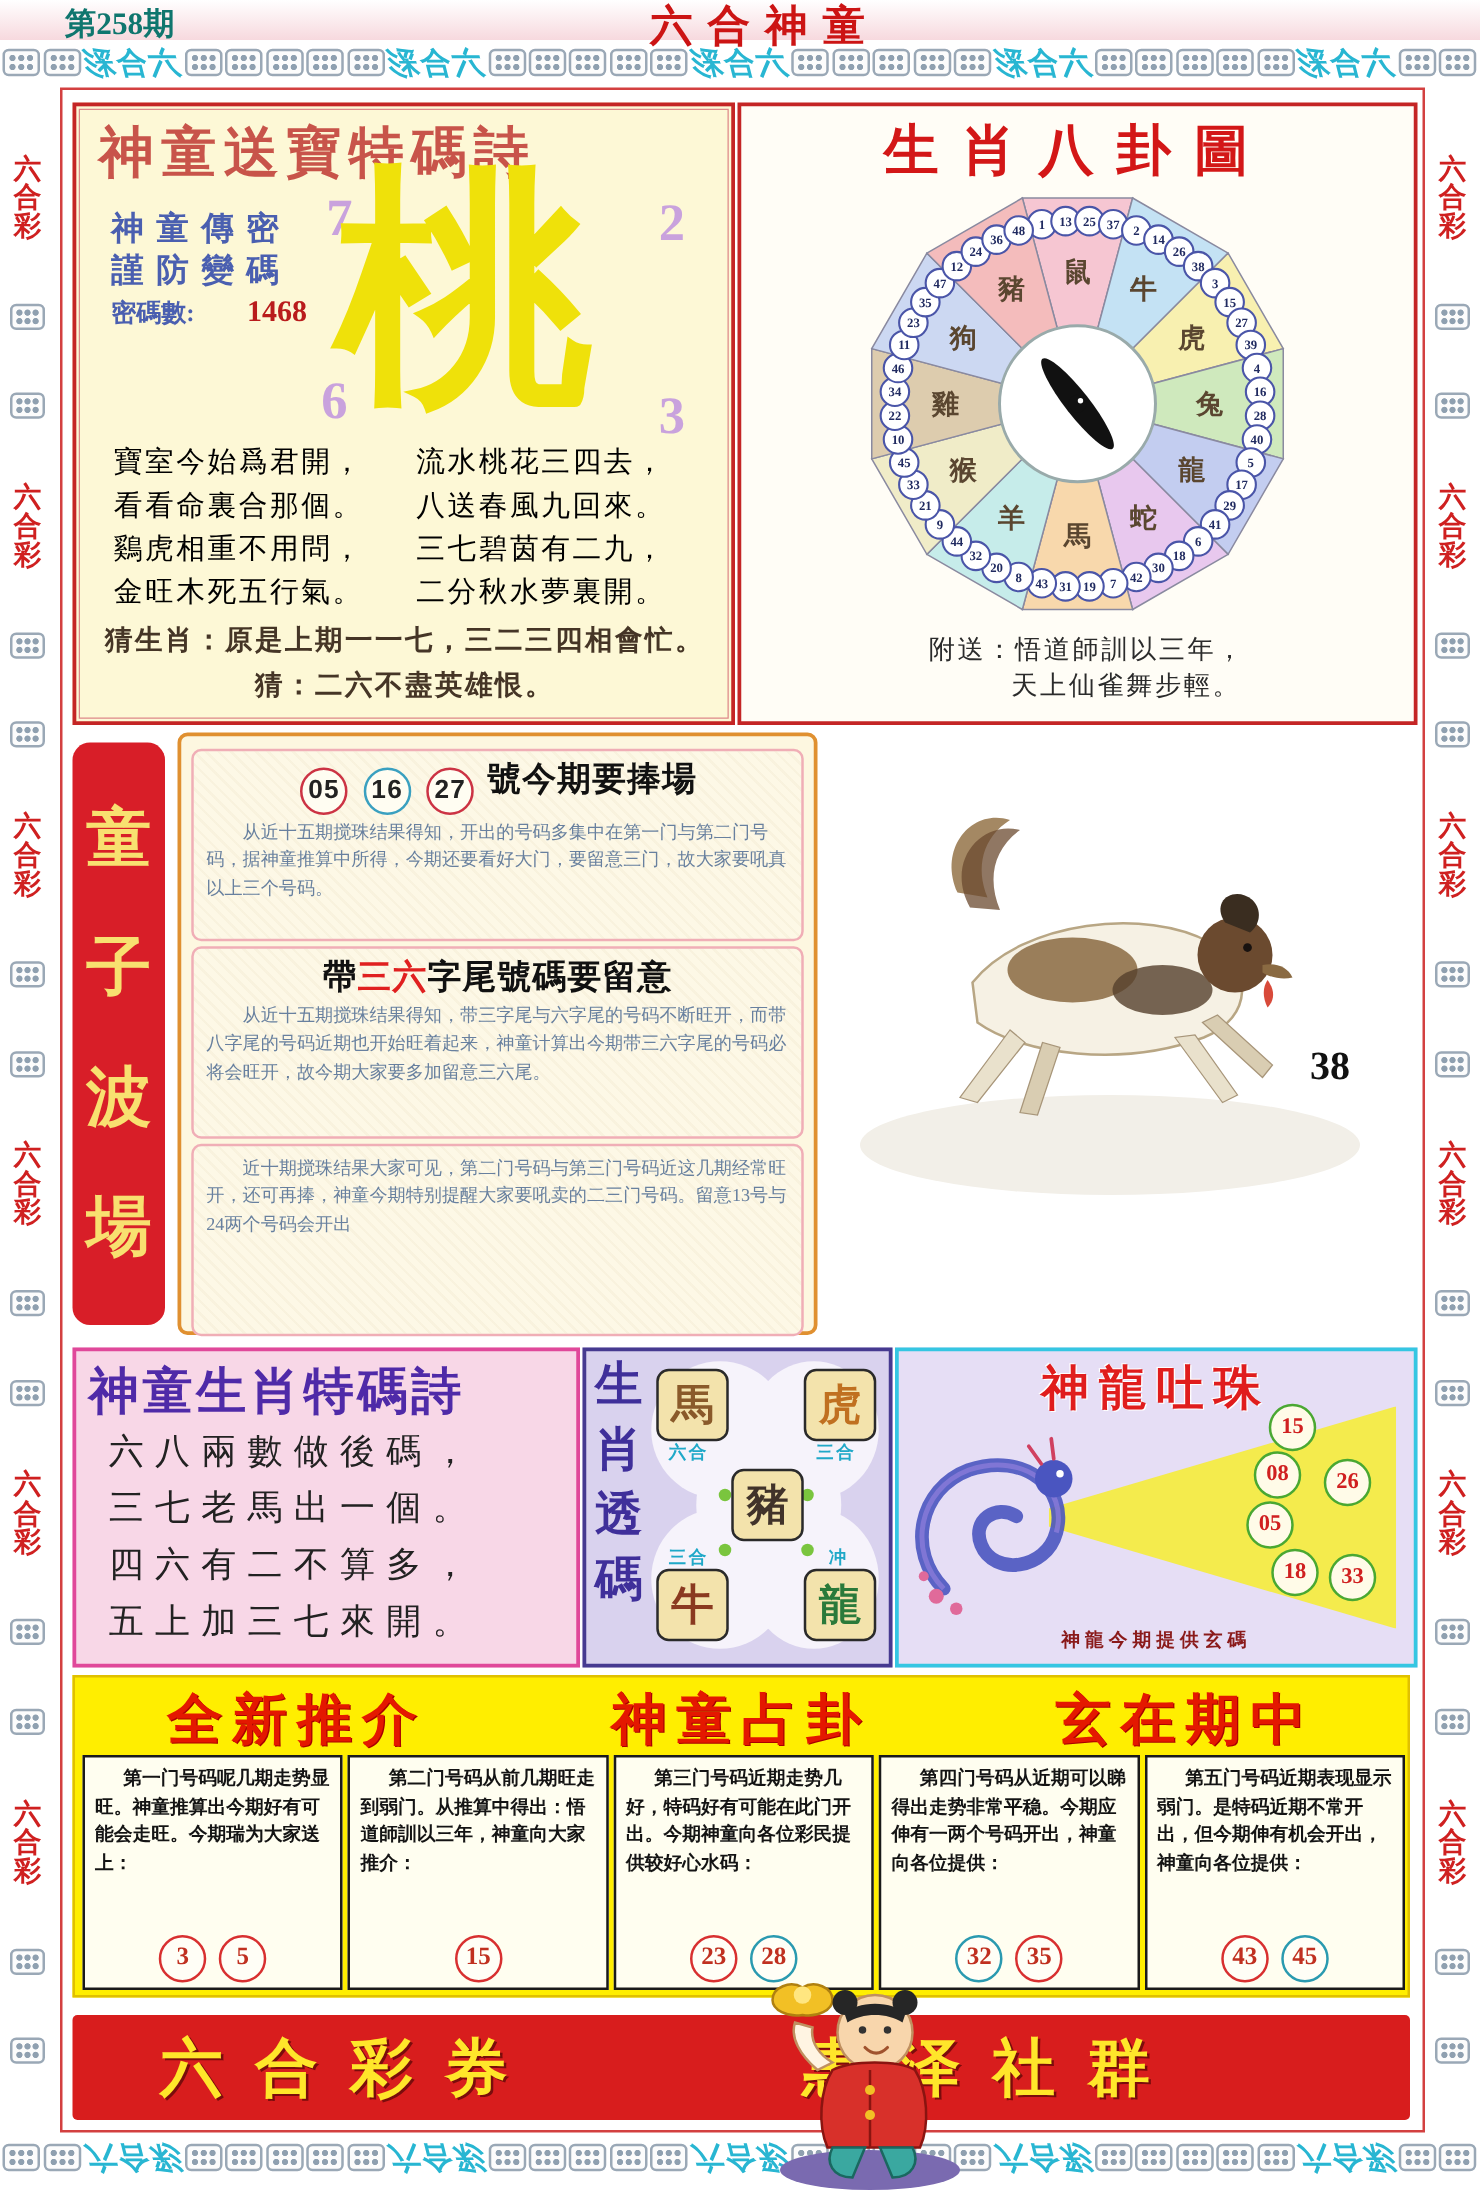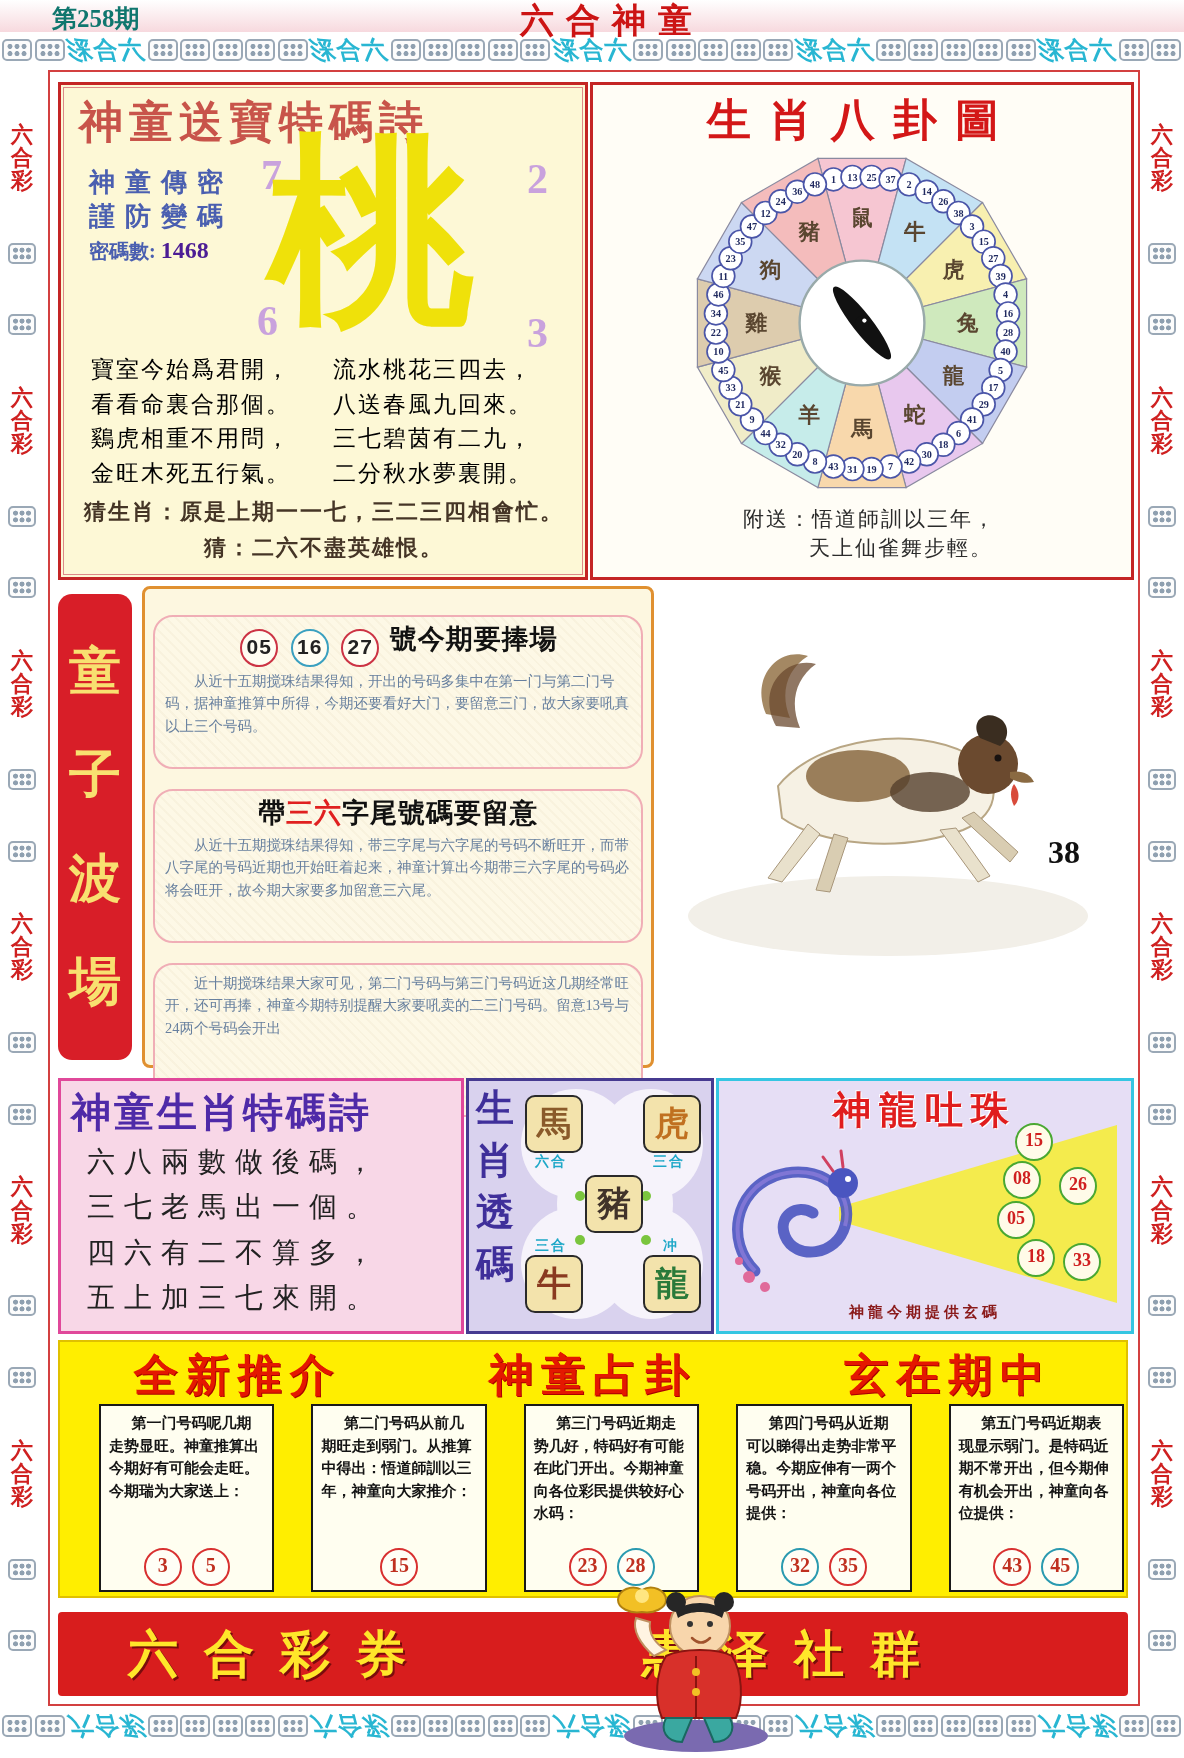--- a/index.html
+++ b/index.html
@@ -36,42 +36,42 @@
 
   
   #frame{left:48px;top:70px;width:1088px;height:1632px;border:2px solid #d34040;background:#ffffff;}
 
   
   #boxA{left:8px;top:10px;width:524px;height:492px;background:#fdf8d6;border:3px solid #c42525;box-shadow:inset 0 0 0 2px #fdf8d6, inset 0 0 0 3px #d88;}
   #boxA-title{left:18px;top:8px;width:490px;font-size:44px;color:#c8544a;font-weight:bold;letter-spacing:6px;white-space:nowrap;}
   .blue-sub{left:28px;font-size:26px;color:#4a5fb0;font-weight:bold;letter-spacing:10px;}
   #code-line{left:28px;top:152px;font-size:20px;}
   #code-line .lbl{color:#4a5fb0;font-weight:bold;}
-  #code-line .val{color:#4c1d95;font-weight:bold;font-size:24px;}
+  #code-line .val{color:#b91c1c;font-weight:bold;font-size:24px;margin-left:37px;}
   #big-char{left:190px;top:40px;width:240px;height:220px;font-size:205px;line-height:215px;color:#efe10a;font-weight:bold;text-align:center;}
   .corner-num{font-size:42px;color:#c9a2dd;font-weight:bold;}
   .poem-col{top:268px;width:236px;font-size:23px;color:#000000;line-height:1.5;white-space:nowrap;letter-spacing:2px;}
   #poem-left{left:30px;}
   #poem-right{left:272px;}
   .guess{left:20px;width:486px;text-align:center;font-size:22px;color:#453526;font-weight:bold;letter-spacing:2px;}
 
   
   #boxB{left:540px;top:10px;width:538px;height:492px;background:#fffdf6;border:3px solid #c42525;}
   #boxB-title{left:0;top:6px;width:100%;text-align:center;font-size:44px;color:#d31717;font-weight:bold;letter-spacing:18px;}
   #wheel-wrap{left:70px;top:58px;width:398px;height:360px;}
   #bagua-footer{left:150px;top:420px;font-size:21px;color:#2b2b2b;line-height:1.4;letter-spacing:2px;}
   #bagua-footer div:last-child{padding-left:66px;}
 
   
   #middle{left:8px;top:512px;width:1070px;height:488px;}
   #tongzi-label{left:0;top:10px;width:74px;height:466px;background:#d81e28;border-radius:14px;
      display:flex;flex-direction:column;align-items:center;justify-content:space-evenly;}
   #tongzi-label span{color:#f8e070;font-size:52px;font-weight:bold;line-height:1;}
   #orange-box{left:84px;top:2px;width:512px;height:482px;border:3px solid #e09030;border-radius:8px;background:#fdf7e0;padding:6px;box-sizing:border-box;}
-  .tblock{position:relative;border:2px solid #f0aeb6;border-radius:20px;background:#fdf8e6;margin:20px 2px;padding:4px 10px 6px 10px;
+  .tblock{position:relative;border:2px solid #f0aeb6;border-radius:8px;background:#fdf8e6;margin:4px 2px;padding:4px 10px 6px 10px;
      background-image:repeating-linear-gradient(45deg,rgba(180,150,90,.06) 0 2px,transparent 2px 7px);}
   .tblock-title{text-align:center;font-size:27px;font-weight:bold;color:#111;font-family:"Liberation Sans",sans-serif;letter-spacing:1px;}
   .tblock-body{font-size:14.5px;color:#68809f;line-height:1.55;margin-top:3px;text-indent:2em;}
   .cnum{display:inline-block;width:34px;height:34px;line-height:32px;border-radius:50%;border:2px solid;
         text-align:center;font-size:21px;font-weight:bold;color:#222;vertical-align:-6px;margin:0 2px;background:#fffdf2;}
   #dog-area{left:600px;top:2px;width:470px;height:482px;background:#ffffff;}
   #dog-num{left:390px;top:248px;font-size:32px;color:#111;font-weight:bold;}
 
   
   #sec4{left:8px;top:1006px;width:1070px;height:256px;}
@@ -93,21 +93,21 @@
   #beam{left:120px;top:44px;width:278px;height:178px;background:#f5ec3e;clip-path:polygon(0 46%,100% 0,100% 100%,0 54%);opacity:.92;}
   .dnum{position:absolute;width:34px;height:34px;line-height:31px;border-radius:50%;border:2.5px solid #4aa832;background:#fffbe8;
         text-align:center;font-size:18px;font-weight:bold;color:#d02020;}
   #dragon-caption{left:0;top:222px;width:100%;text-align:center;font-size:15px;color:#8a1a1a;font-weight:bold;letter-spacing:4px;}
 
   
   #sec5{left:8px;top:1268px;width:1070px;height:258px;background:#ffee00;border:2px solid #e0c000;box-sizing:border-box;}
   #sec5-head{left:0;top:4px;width:100%;display:flex;justify-content:space-around;}
   #sec5-head span{font-size:44px;font-weight:bold;color:#e41800;letter-spacing:8px;text-shadow:1px 1px 0 #a00;}
   #cols{left:6px;top:62px;width:1058px;height:188px;display:flex;gap:4px;}
-  .rcol{flex:1;border:2px solid #1a1a1a;background:#fffef0;position:relative;padding:6px 8px 44px 8px;margin-left:33px;}
+  .rcol{flex:1;border:2px solid #1a1a1a;background:#fffef0;position:relative;padding:6px 8px 44px 8px;}
   .rcol-text{font-size:15px;font-weight:bold;color:#141414;line-height:1.5;text-indent:1.5em;}
   .rcol-nums{position:absolute;left:0;bottom:4px;width:100%;display:flex;justify-content:center;gap:10px;}
   .rnum{width:34px;height:34px;line-height:30px;border-radius:50%;border:2.5px solid;background:#fffef6;
         text-align:center;font-size:20px;font-weight:bold;color:#c03020;}
 
   
   #banner{left:8px;top:1540px;width:1070px;height:84px;background:#d81d1d;border-radius:4px;display:flex;align-items:center;}
   .banner-text{color:#ffe62a;font-size:50px;font-weight:bold;letter-spacing:26px;text-shadow:2px 2px 0 #7a0c0c;white-space:nowrap;}
   #banner-left{margin-left:70px;}
   #banner-right{margin-left:210px;}

